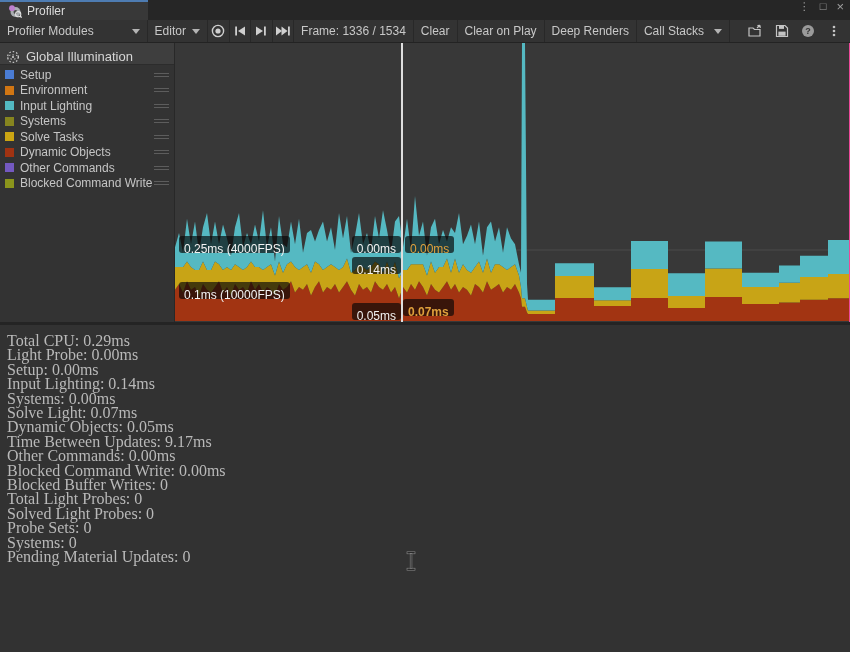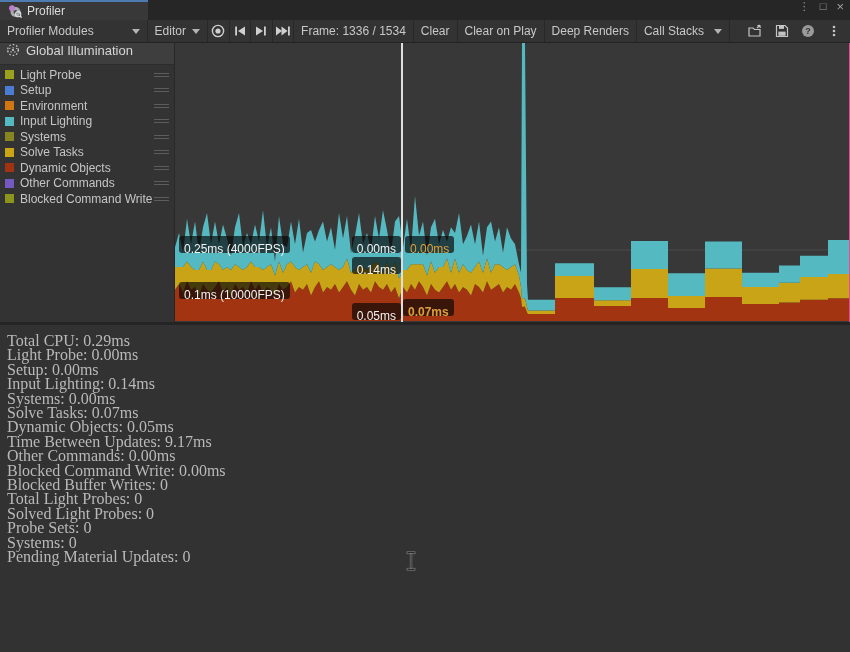--- a/index.html
+++ b/index.html
@@ -24,21 +24,21 @@
   .tb-label{border-right:1px solid #282828;}
   .tb-spacer{flex:1;border:none;}
   .tb-right{display:flex;align-items:center;gap:2px;padding-right:4px;}
   .tb-right .tb-item{border:none;width:24px;justify-content:center;padding:0;}
   .dd-arrow{width:0;height:0;border-left:4px solid transparent;border-right:4px solid transparent;
        border-top:5px solid #b4b4b4;display:inline-block;}
 
   
   .main{display:flex;height:279px;}
   .sidebar{width:175px;background:#333333;border-right:1px solid #282828;}
-  .module-header{height:22px;background:#3e3e3e;display:flex;align-items:flex-start;gap:6px;
+  .module-header{height:22px;background:#3e3e3e;display:flex;align-items:flex-end;gap:6px;
        padding:0 6px;color:#d6d6d6;font-size:13px;border-bottom:1px solid #2c2c2c;}
   .legend{padding-top:2px;}
   .legend-row{height:15.5px;display:flex;align-items:center;padding:0 5px;color:#c5c5c5;font-size:12px;}
   .legend-chip{width:9px;height:9px;margin-right:6px;flex:0 0 auto;}
   .legend-label{flex:1;overflow:hidden;white-space:nowrap;}
   .legend-handle{width:15px;flex:0 0 auto;display:flex;flex-direction:column;gap:2px;}
   .legend-handle i{display:block;height:1px;background:#5d5d5d;}
 
   .chart{position:relative;width:674px;height:279px;background:#383838;overflow:hidden;}
   .chart svg{position:absolute;left:0;top:0;}
@@ -160,28 +160,20 @@
           <svg width="14" height="14" viewBox="0 0 14 14">
             <circle cx="7" cy="7" r="5.4" fill="none" stroke="#cdcdcd" stroke-width="1.1" stroke-dasharray="1.6 1.9"></circle>
             <ellipse cx="7" cy="7" rx="5.4" ry="2.1" fill="none" stroke="#cdcdcd" stroke-width="1" stroke-dasharray="1.6 1.9"></ellipse>
             <circle cx="7" cy="7" r="1.1" fill="#cdcdcd"></circle>
           </svg>
         </span>
         <span>Global Illumination</span>
       </div>
       <div class="legend" id="legend">
           <div class="legend-row">
-            <span class="legend-chip" style="background: rgb(154, 161, 28);"></span>
-            <span class="legend-label">Light Probe</span>
-            <span class="legend-handle">
-              <i></i>
-              <i></i>
-            </span>
-          </div>
-          <div class="legend-row">
             <span class="legend-chip" style="background: rgb(74, 124, 212);"></span>
             <span class="legend-label">Setup</span>
             <span class="legend-handle">
               <i></i>
               <i></i>
             </span>
           </div>
           <div class="legend-row">
             <span class="legend-chip" style="background: rgb(209, 118, 19);"></span>
             <span class="legend-label">Environment</span>
@@ -269,21 +261,21 @@
           <rect x="2" y="17.2" width="8" height="2"></rect>
           <rect x="5.2" y="2.5" width="1.7" height="15"></rect>
         </g>
       </svg>
     </span>
   <p>Total CPU: 0.29ms</p>
       <p>Light Probe: 0.00ms</p>
       <p>Setup: 0.00ms</p>
       <p>Input Lighting: 0.14ms</p>
       <p>Systems: 0.00ms</p>
-      <p>Solve Tasks: 0.07ms</p>
+      <p>Solve Light: 0.07ms</p>
       <p>Dynamic Objects: 0.05ms</p>
       <p>Time Between Updates: 9.17ms</p>
       <p>Other Commands: 0.00ms</p>
       <p>Blocked Command Write: 0.00ms</p>
       <p>Blocked Buffer Writes: 0</p>
       <p>Total Light Probes: 0</p>
       <p>Solved Light Probes: 0</p>
       <p>Probe Sets: 0</p>
       <p>Systems: 0</p>
       <p>Pending Material Updates: 0</p>

